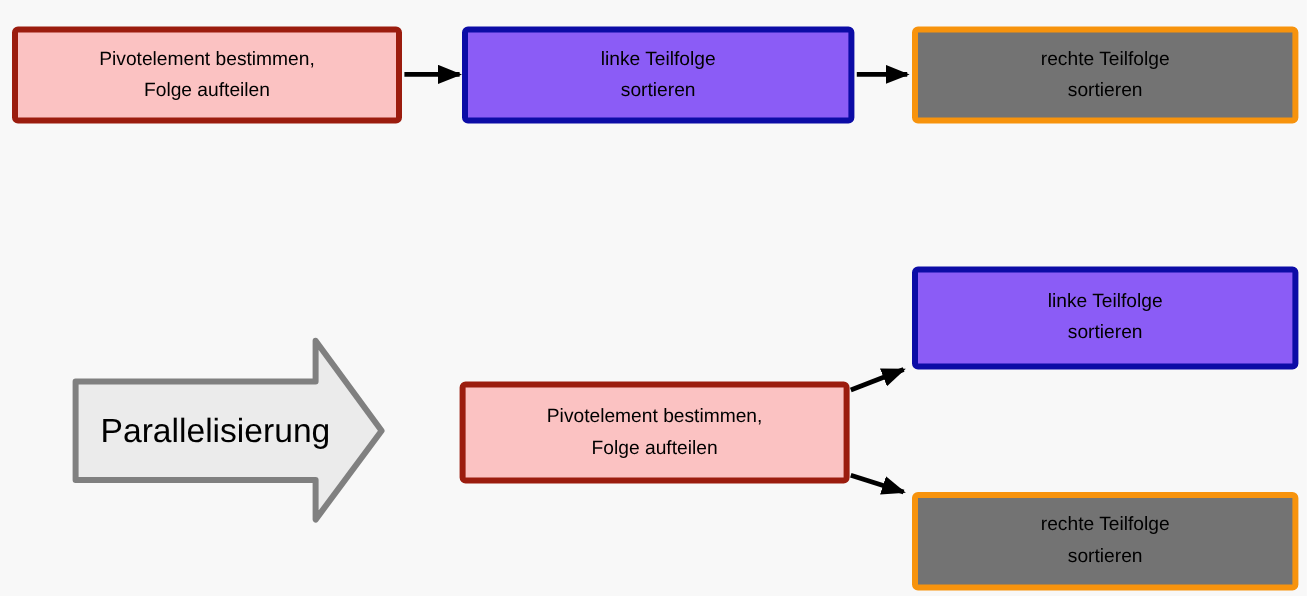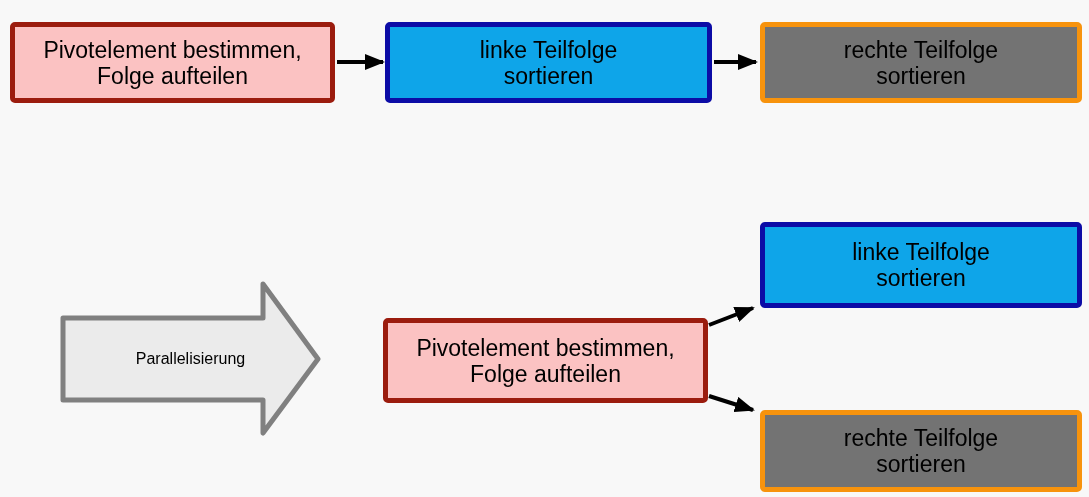--- a/index.html
+++ b/index.html
@@ -20,31 +20,31 @@
     border-style: solid;
     border-width: 5px;
     border-radius: 5px;
     display: flex;
     align-items: center;
     justify-content: center;
     text-align: center;
   }
   .flowbox .boxlabel {
     white-space: pre-line;
-    font-size: 23px;
+    font-size: 16px;
     line-height: 26px;
     color: #000;
   }
   .box-pivot {
     border-color: #9b1c0e;
     background: #fbc2c2;
   }
   .box-left {
     border-color: #0c0ca6;
-    background: #0ea5e9;
+    background: #8b5cf6;
   }
   .box-right {
     border-color: #f7930d;
     background: #737373;
   }
   
   .seq-pivot { left: 10px;  top: 22px; width: 325px; height: 81px; }
   .seq-left  { left: 385px; top: 22px; width: 327px; height: 81px; }
   .seq-right { left: 760px; top: 22px; width: 322px; height: 81px; }
   
@@ -55,28 +55,28 @@
   .svg-layer {
     position: absolute;
     left: 0;
     top: 0;
     width: 1089px;
     height: 497px;
     pointer-events: none;
   }
   .parallelization-label {
     position: absolute;
-    left: 63px;
+    left: 52px;
     top: 334px;
     width: 255px;
     height: 50px;
     display: flex;
     align-items: center;
     justify-content: center;
-    font-size: 16px;
+    font-size: 28px;
     color: #000;
   }
 </style>
 </head>
 <body>
 
 <div class="canvas">
 
   <svg class="svg-layer" viewBox="0 0 1089 497">
     <defs>

